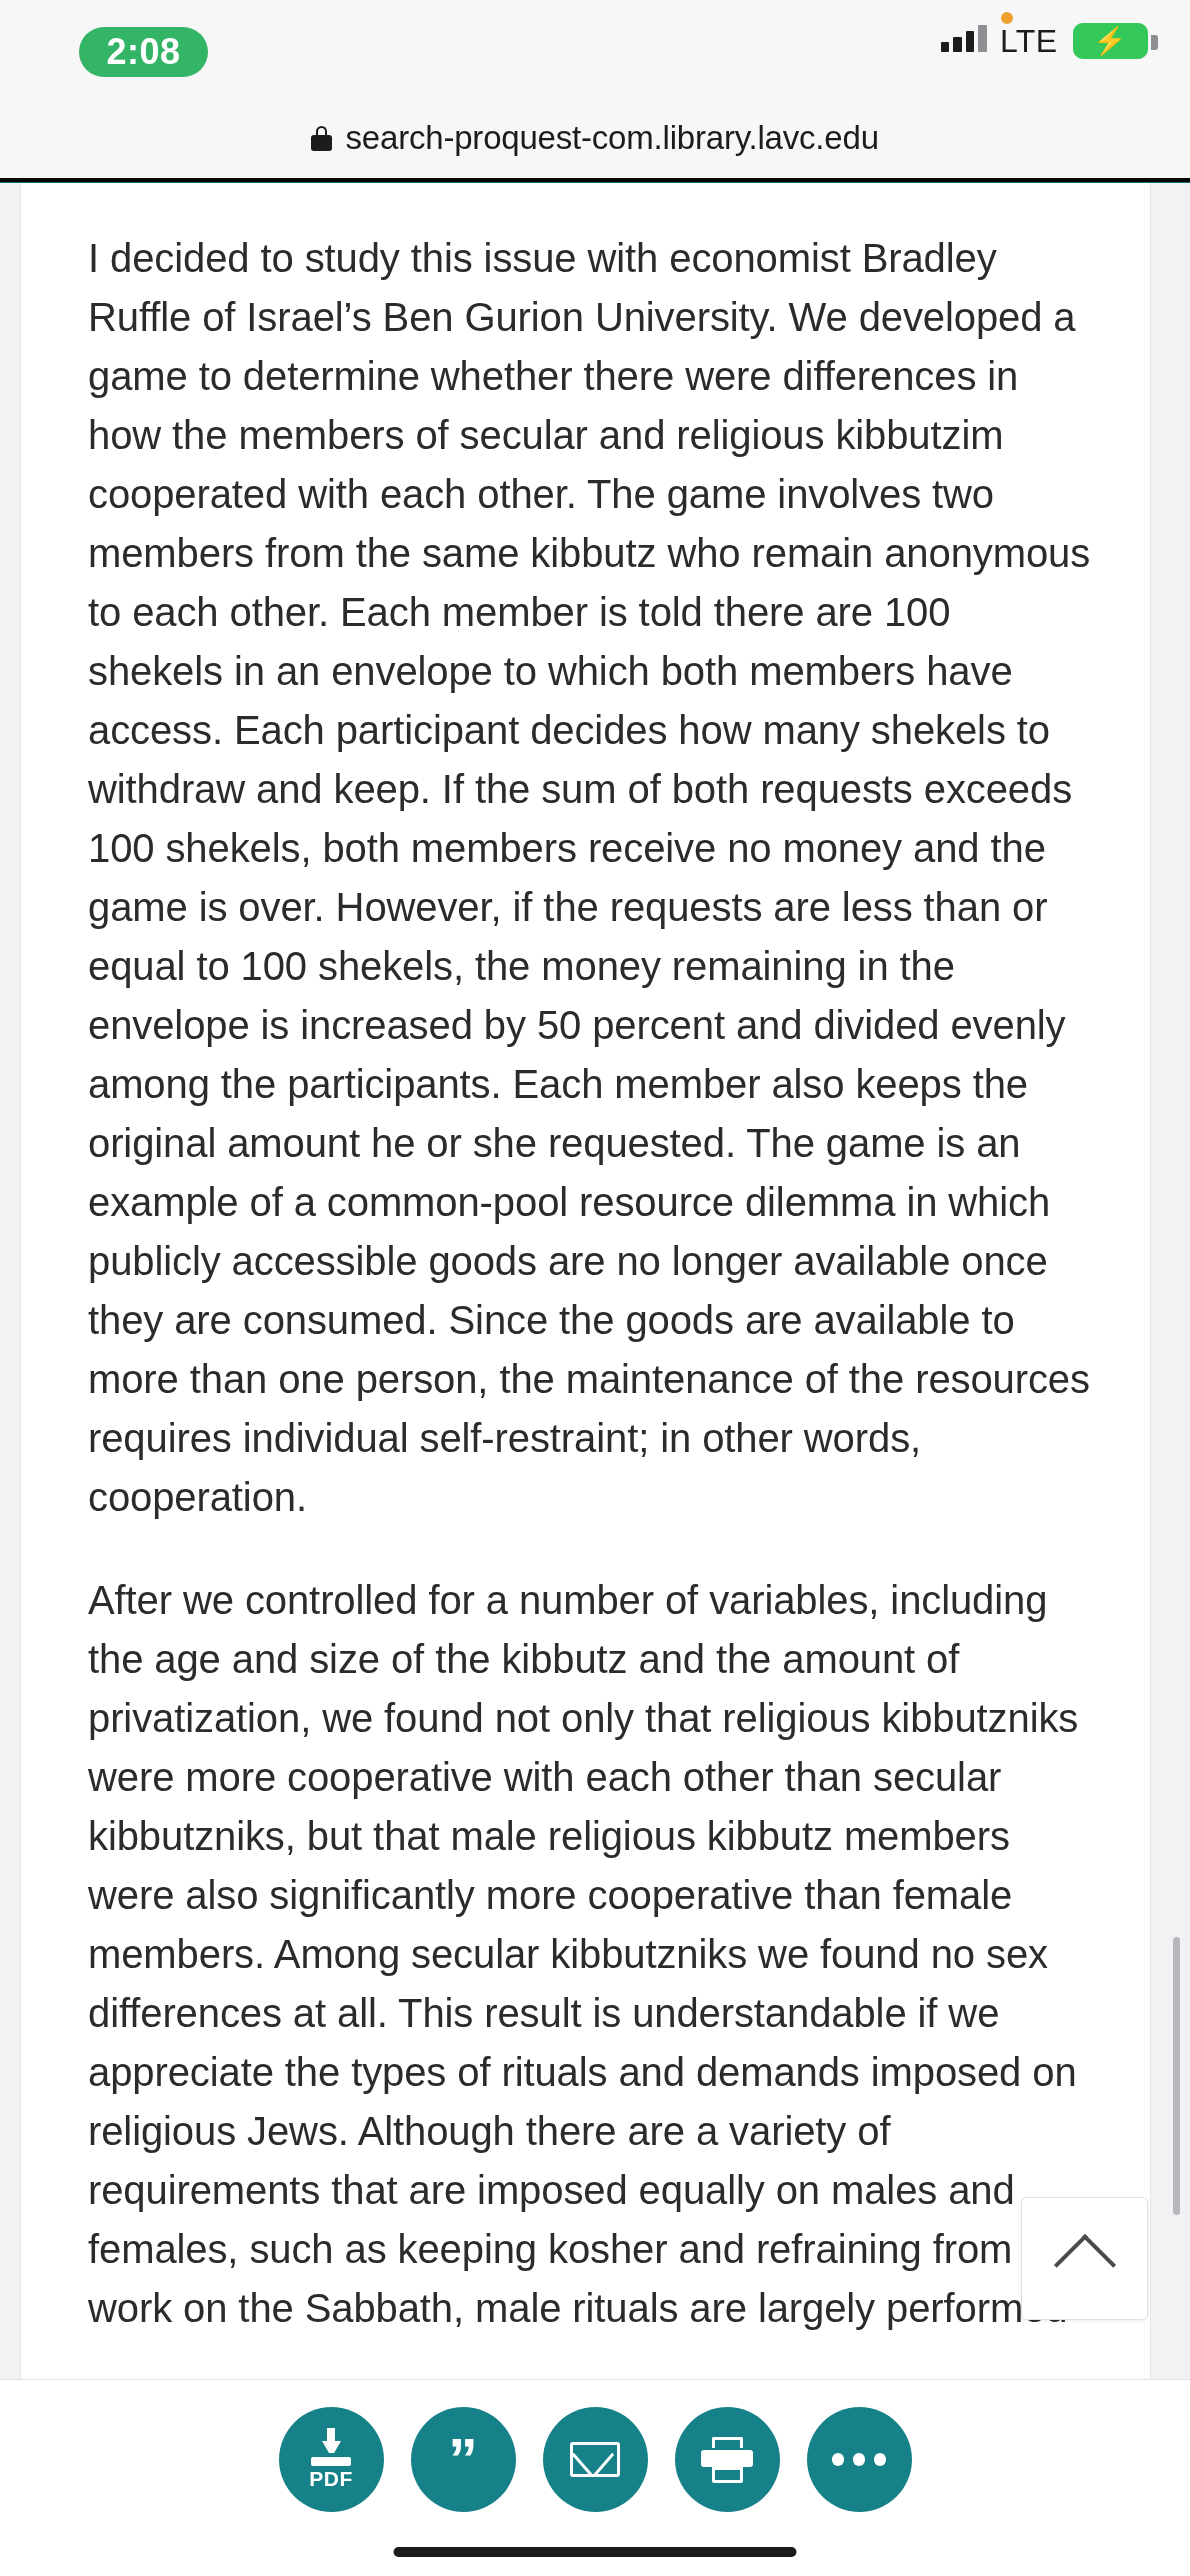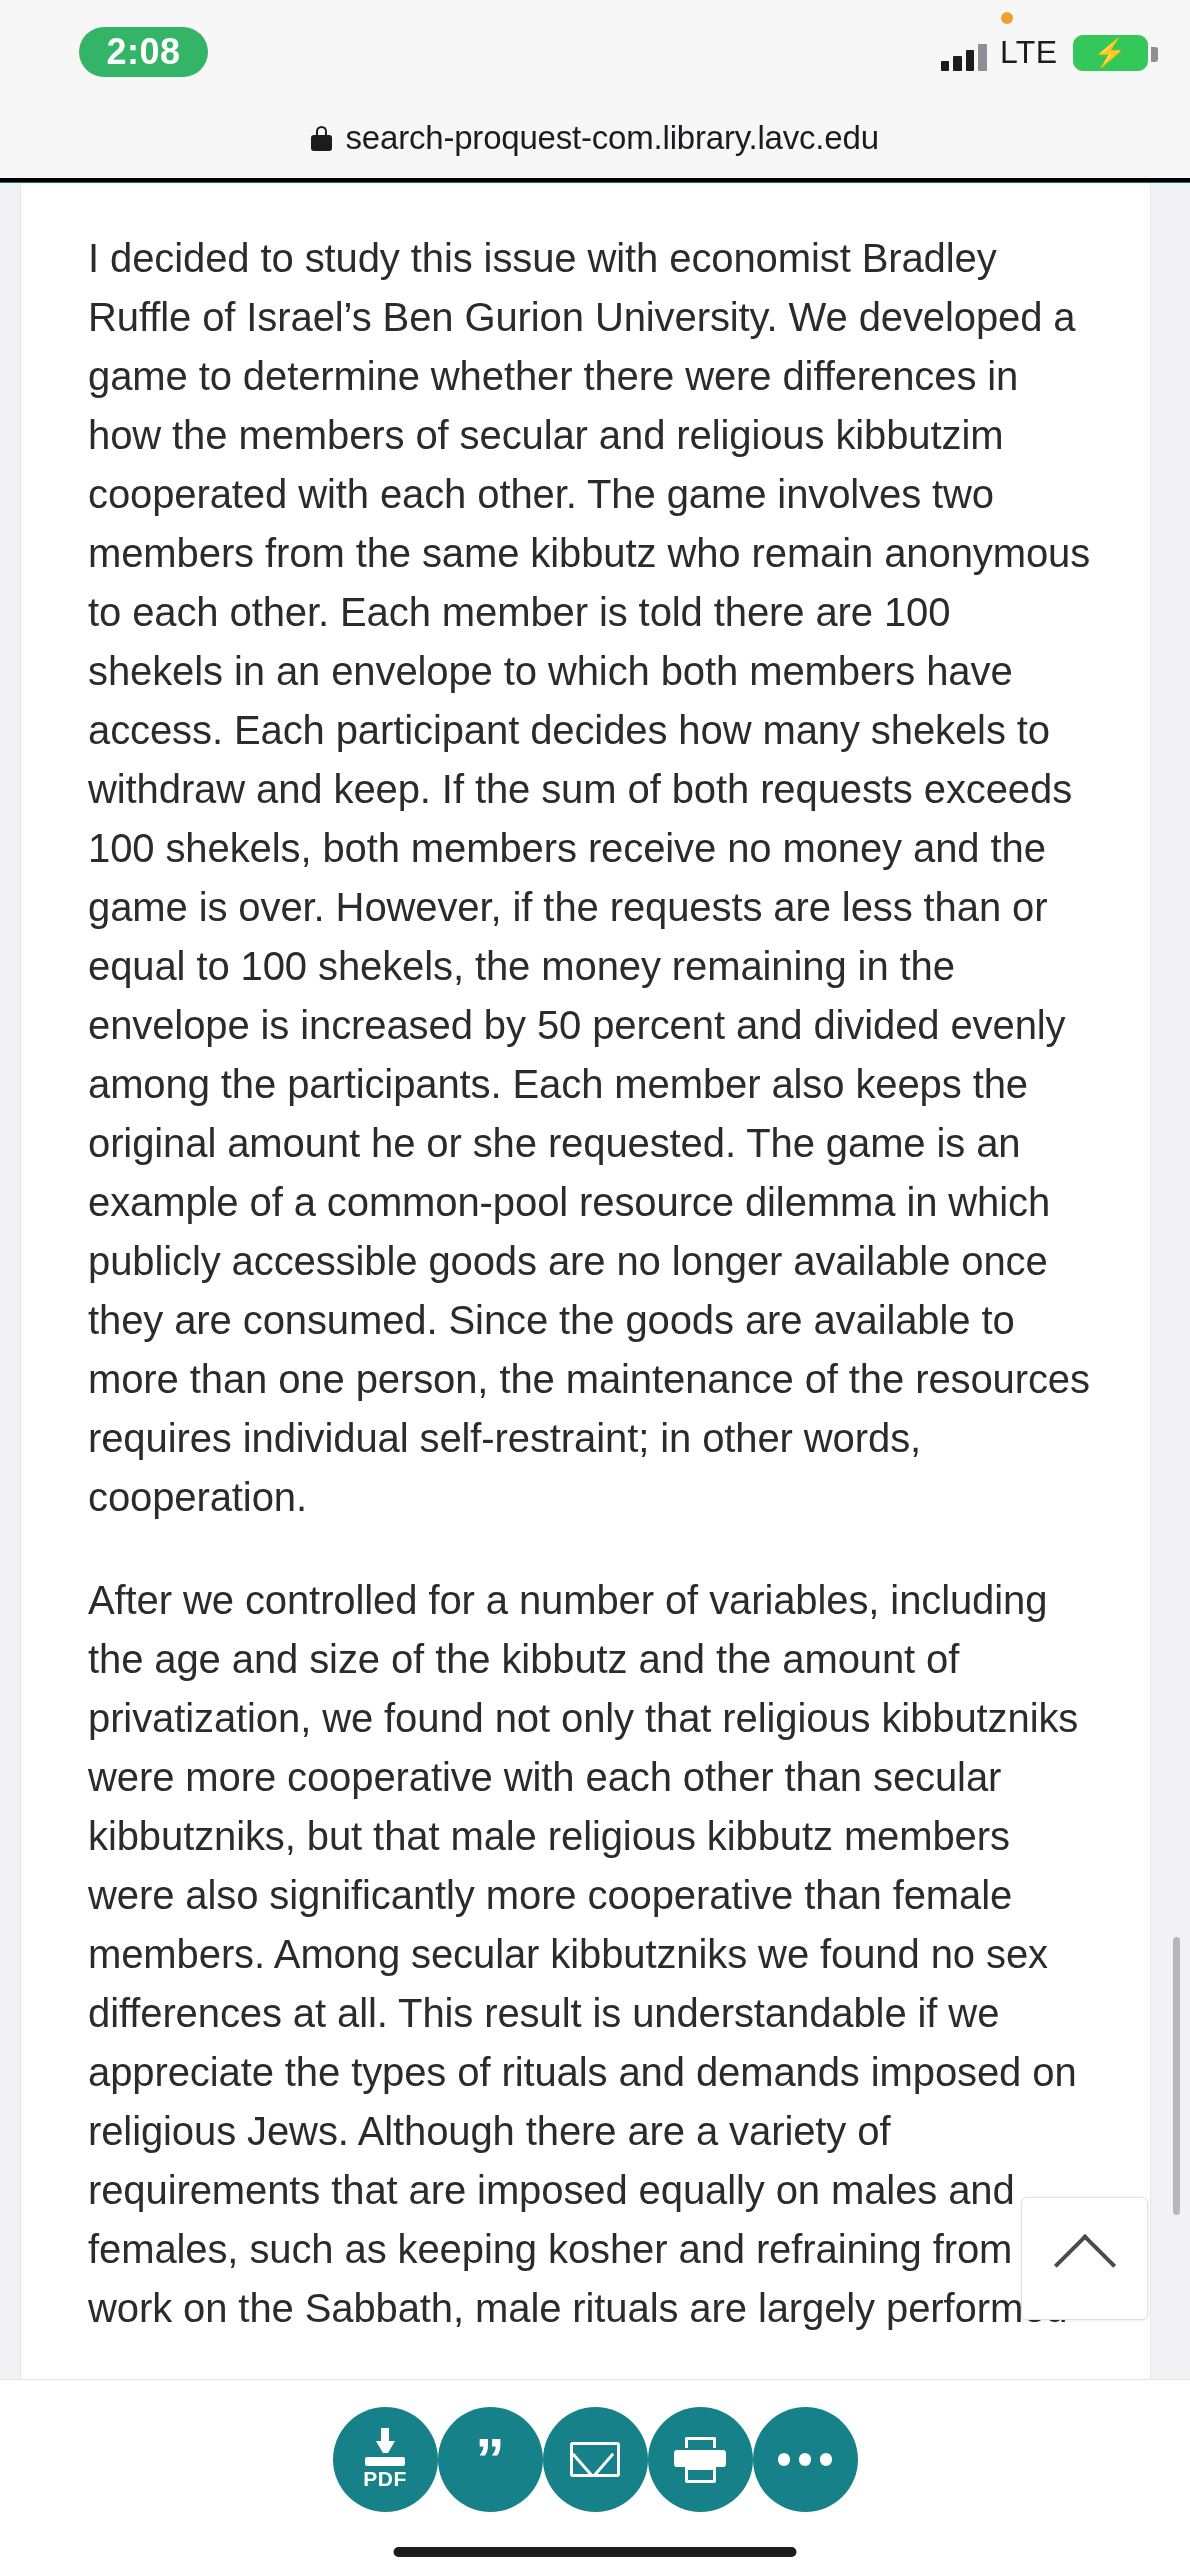--- a/index.html
+++ b/index.html
@@ -37,21 +37,21 @@
     font-weight: 600;
     display: flex;
     align-items: center;
     justify-content: center;
     letter-spacing: 0.5px;
   }
   .status-right {
     position: absolute;
     right: 42px; top: 23px;
     display: flex;
-    align-items: flex-end;
+    align-items: flex-start;
     height: 48px;
   }
   .orange-dot {
     position: absolute;
     right: 177px; top: 11.5px;
     width: 12.5px; height: 12.5px;
     border-radius: 50%;
     background: #f0a030;
   }
   .signal {
@@ -202,20 +202,21 @@
     height: 197px;
     background: #ffffff;
     border-top: 1px solid #e3e3e6;
   }
   .tools {
     position: absolute;
     top: 27px; left: 0;
     width: 1190px;
     display: flex;
     justify-content: center;
+    gap: 27px;
   }
   .tool {
     width: 105px; height: 105px;
     border-radius: 53px;
     background: #17808a;
     background: #178189;
     color: #ffffff;
     display: flex;
     flex-direction: column;
     align-items: center;

